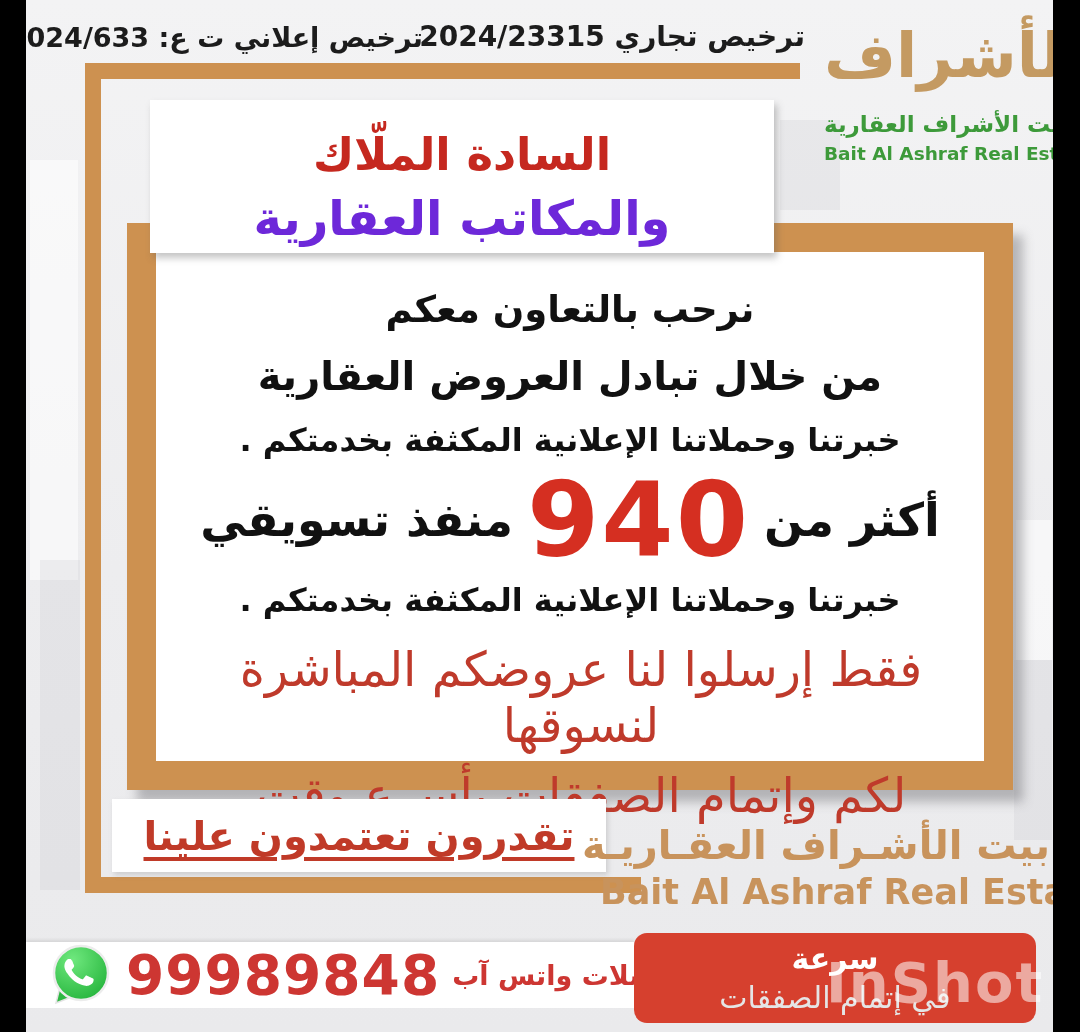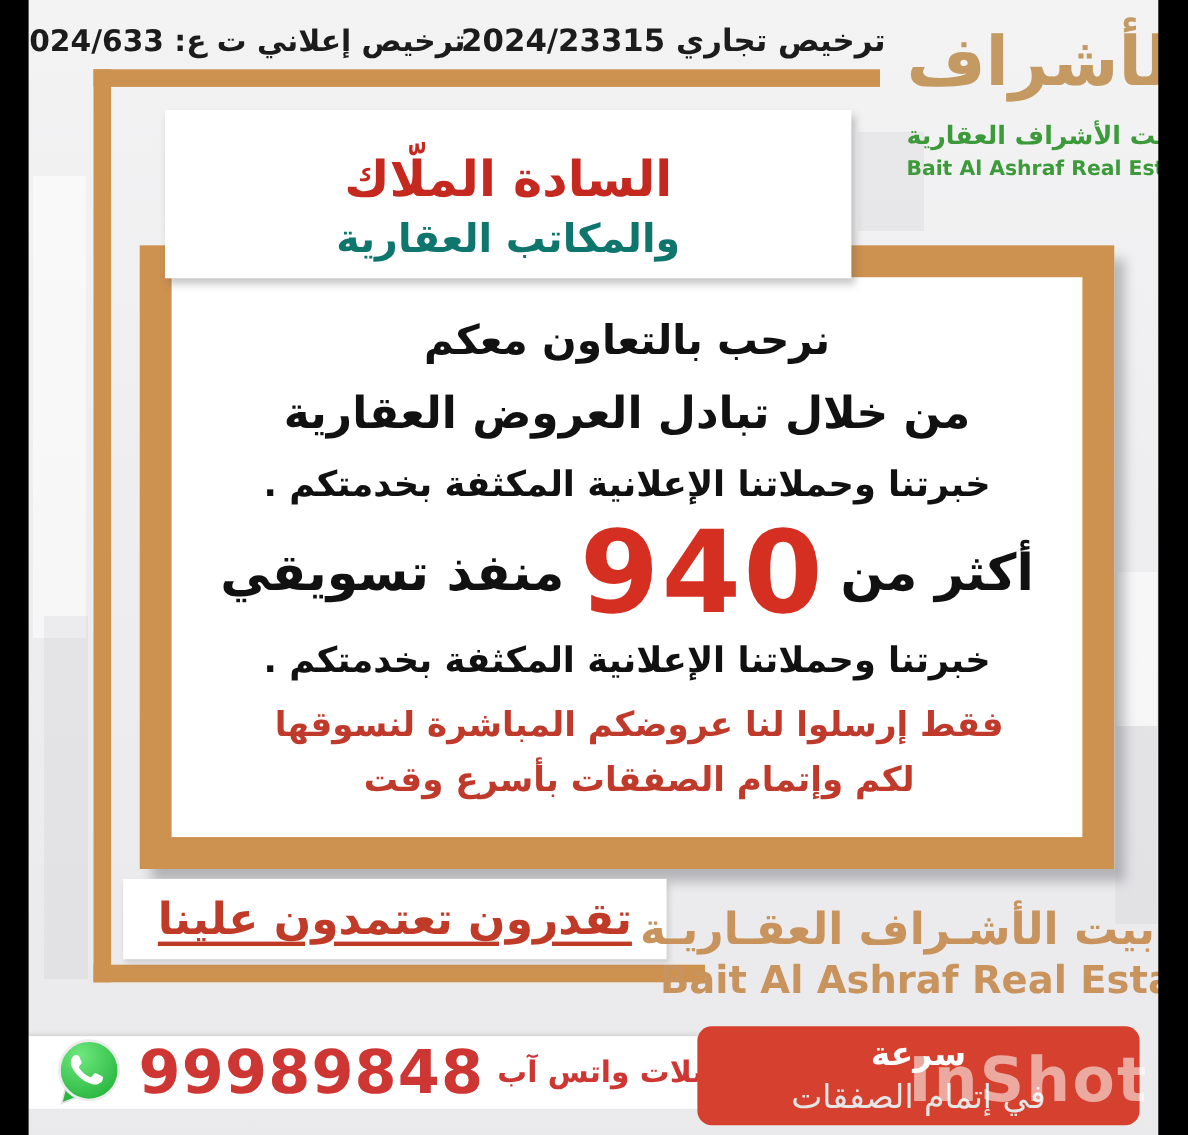--- a/index.html
+++ b/index.html
@@ -47,21 +47,21 @@
 
   
   #title-box {
     left: 150px; top: 100px; width: 624px; height: 153px;
     background: #ffffff; z-index: 4;
     box-shadow: 3px 5px 7px rgba(90,90,90,0.35);
     display: flex; flex-direction: column; justify-content: center;
     text-align: center; direction: rtl;
   }
   #title-box .t1 { color: #c5281f; font-size: 45px; font-weight: bold; line-height: 1.35; margin-top: 23px; }
-  #title-box .t2 { color: #0f766e; font-size: 36px; font-weight: bold; line-height: 1.35; text-align: center; }
+  #title-box .t2 { color: #6d28d9; font-size: 48px; font-weight: bold; line-height: 1.35; text-align: center; }
 
   
   #content-box {
     left: 127px; top: 223px; width: 886px; height: 567px;
     background: #ffffff; border: 29px solid #cd9150;
     box-shadow: 10px 12px 10px rgba(110,110,115,0.45);
     z-index: 2; direction: rtl; text-align: center;
     padding-top: 34px;
   }
   .msg-line { color: #111; font-weight: bold; }
@@ -71,21 +71,21 @@
   #highlight-row {
     display: flex; direction: rtl; justify-content: center; align-items: center;
     margin-top: 2px; height: 118px;
   }
   #highlight-prefix, #highlight-suffix { color: #111; font-weight: bold; font-size: 46px; }
   #highlight-count {
     color: #d52f21; font-weight: bold; font-size: 104px; line-height: 1;
     margin: 0 14px; letter-spacing: 2px;
   }
   #msg-line4 { font-size: 32px; margin-top: 2px; }
-  .cta { color: #bf3a2b; font-weight: bold; font-size: 31px; margin-left: 22px; }
+  .cta { color: #bf3a2b; font-weight: normal; font-size: 48px; margin-left: 22px; }
   #cta-line1 { margin-top: 22px; }
   #cta-line2 { margin-top: 14px; }
 
   
   #tagline-box {
     left: 112px; top: 799px; width: 494px; height: 73px;
     background: #ffffff; z-index: 3;
     display: flex; align-items: center; justify-content: center;
     box-shadow: 2px 3px 5px rgba(120,120,120,0.25);
   }

